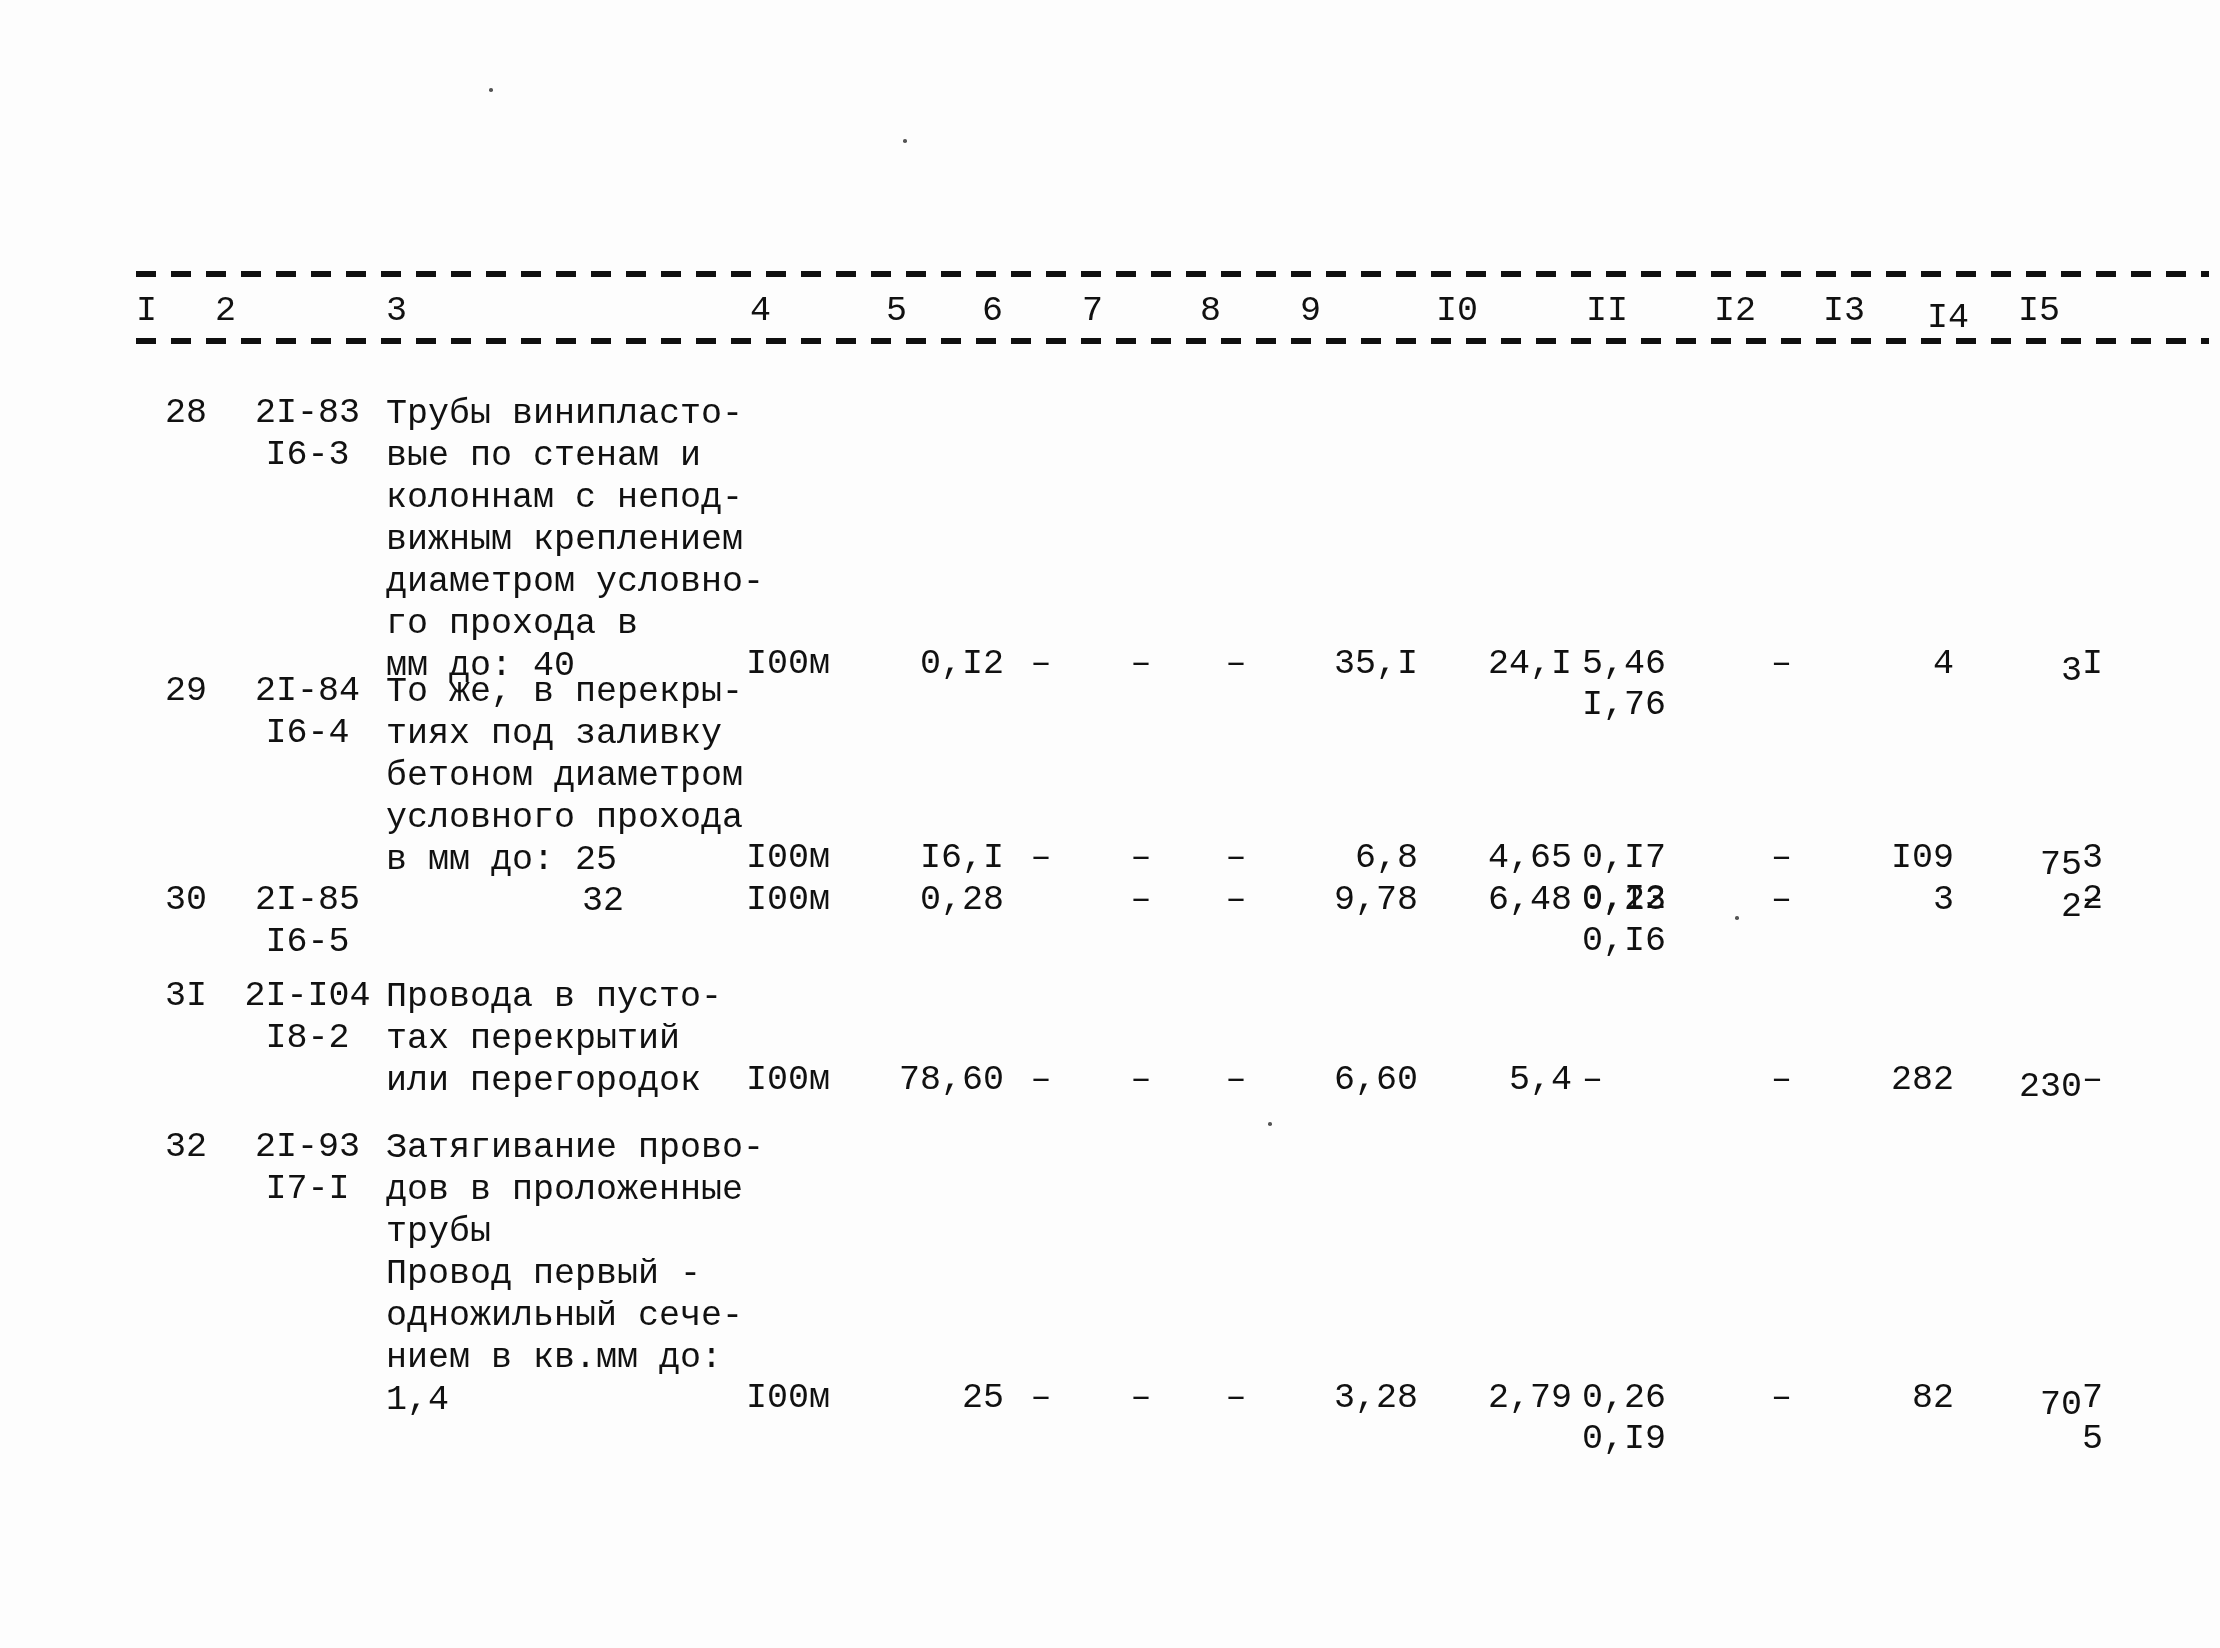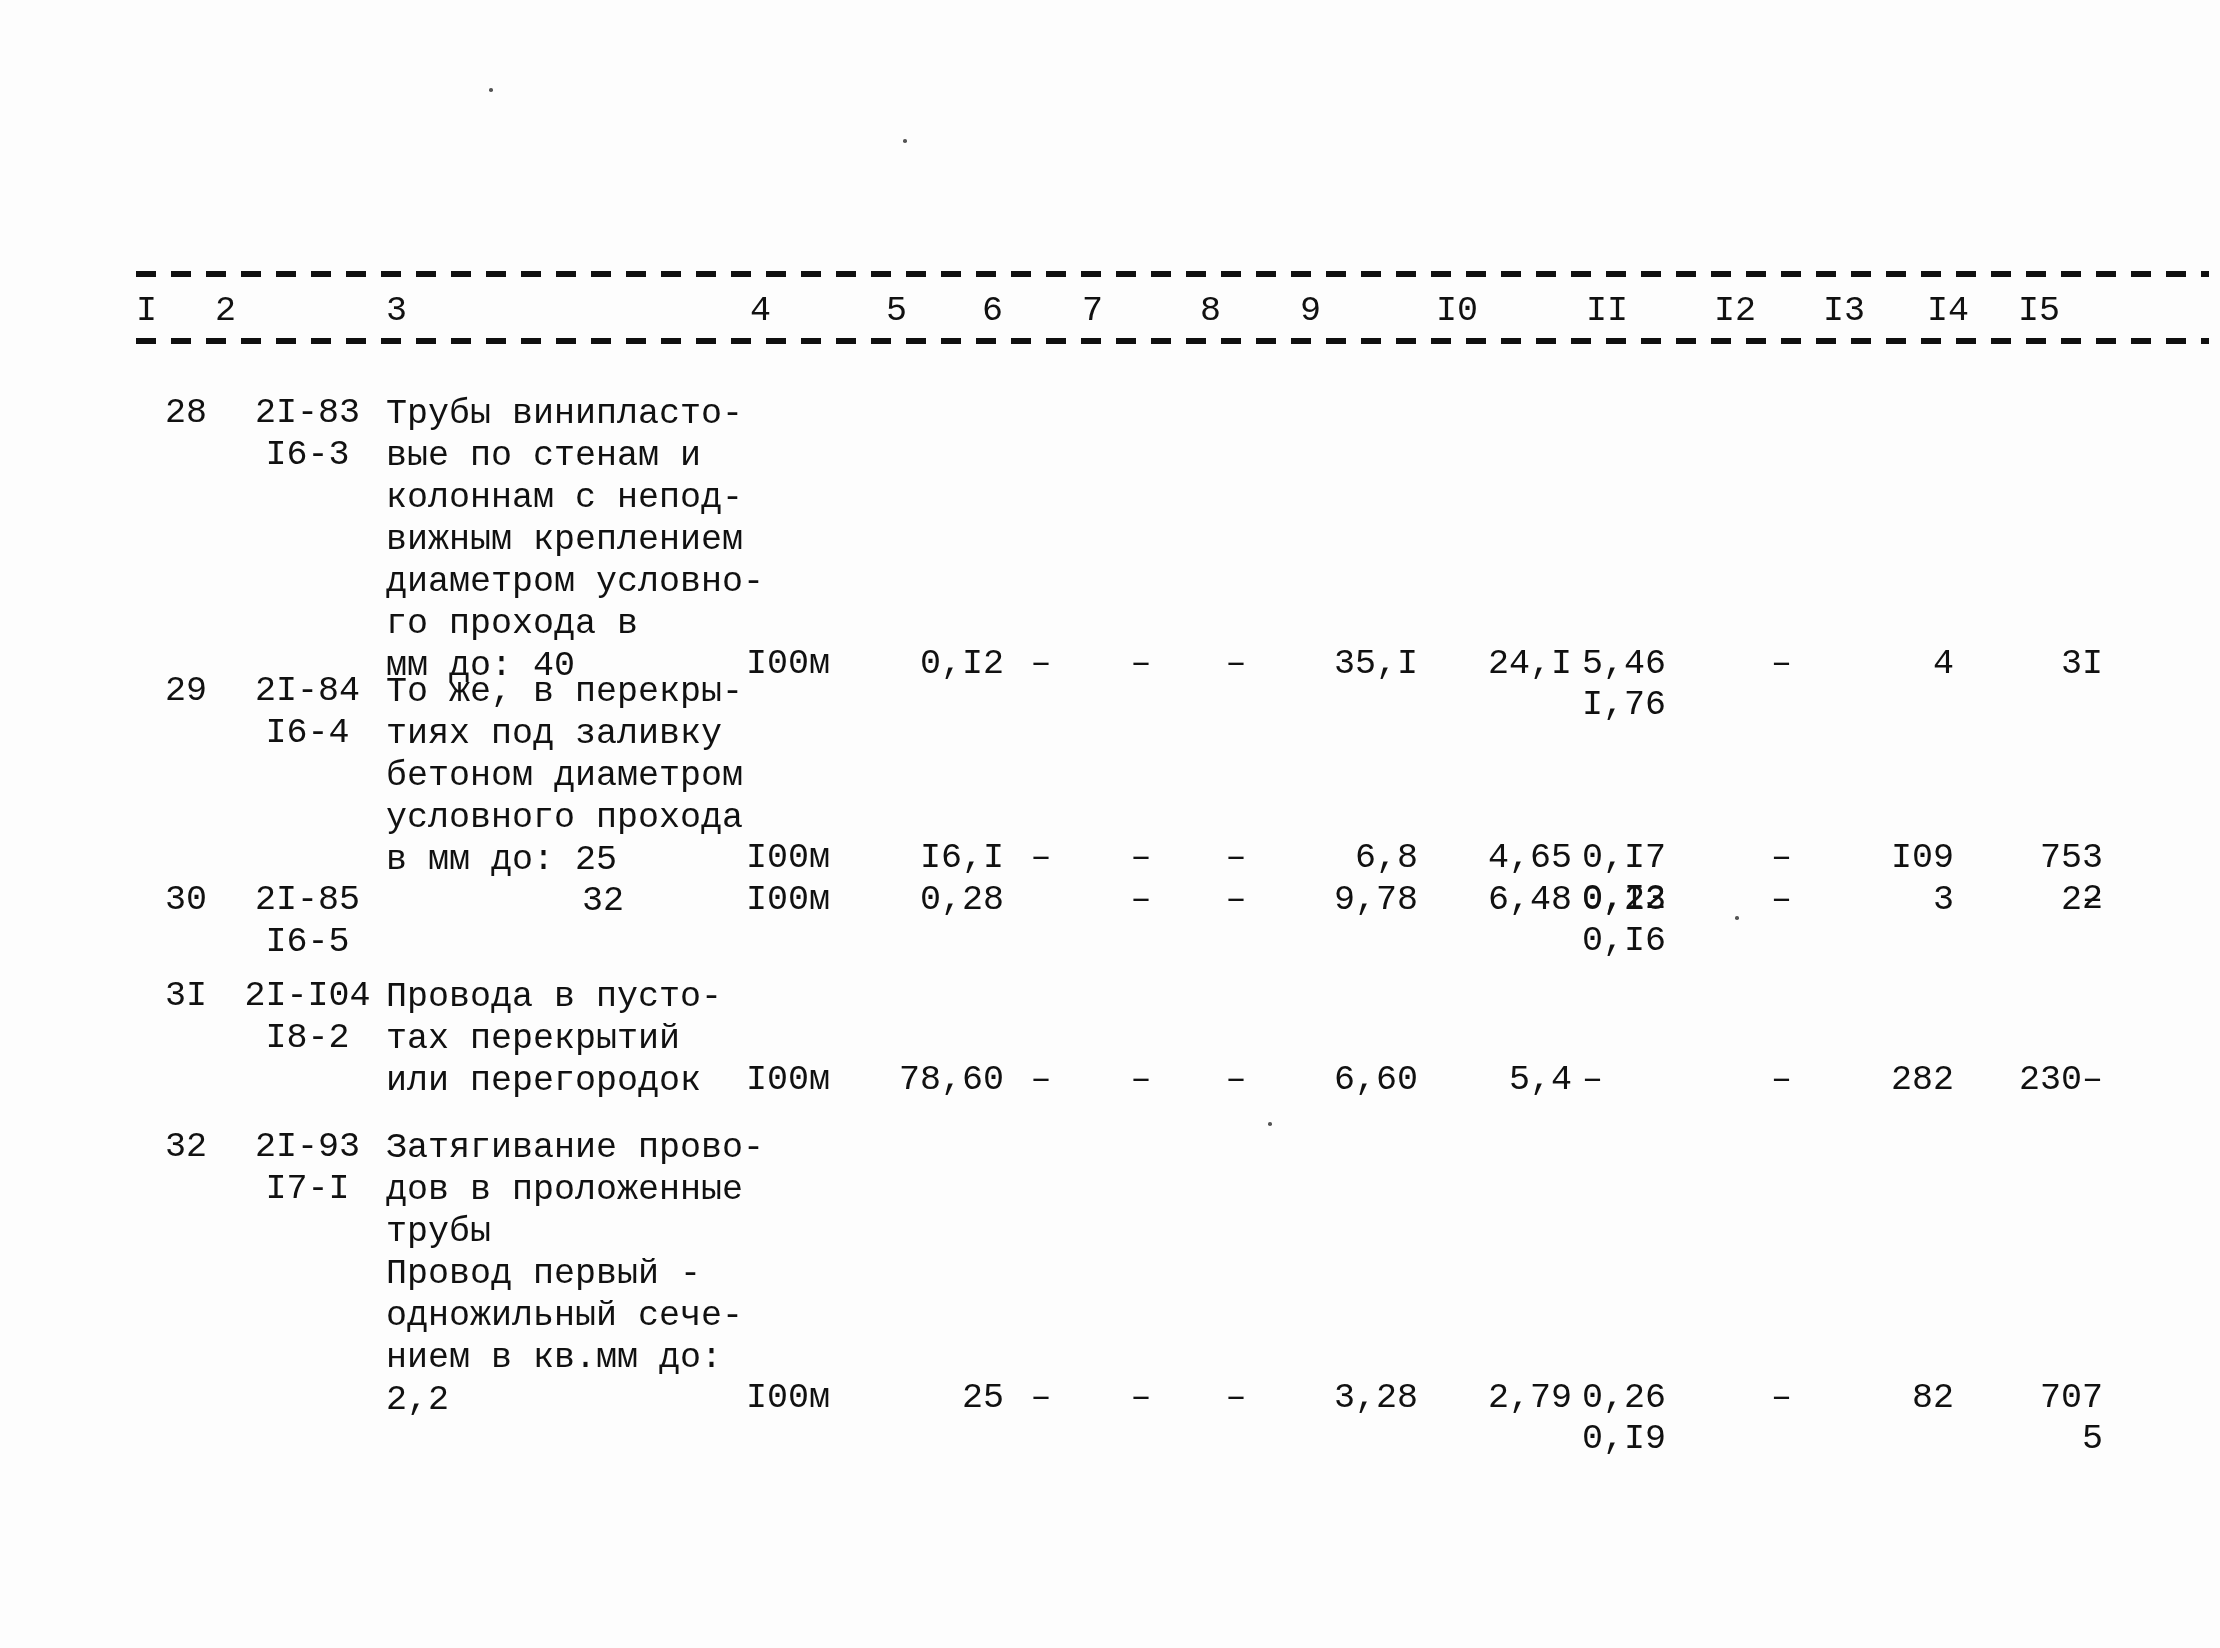--- a/index.html
+++ b/index.html
@@ -94,21 +94,21 @@
   .c4  { left: 746px;  width: 109px; text-align: left;  }
   .c5  { left: 868px;  width: 136px; text-align: right; }
   .c6  { left: 991px; width: 100px; text-align: center;}
   .c7  { left: 1091px; width: 100px; text-align: center;}
   .c8  { left: 1186px; width: 100px; text-align: center;}
   .c9  { left: 1273px; width: 145px; text-align: right; }
   .c10 { left: 1427px; width: 145px; text-align: right; }
   .c11 { left: 1582px; width: 145px; text-align: left;  }
   .c12 { left: 1727px; width: 109px; text-align: center;}
   .c13 { left: 1818px; width: 136px; text-align: right; }
-  .c14 { left: 1964px; width: 118px; text-align: right; }
+  .c14 { left: 1964px; width: 118px; text-align: right; margin-top: 7px; }
   .c15 { left: 2082px; width: 100px; text-align: left;  }
 
   
   .col-hdr .c1  { left: 136px;  width: 55px;  text-align: left; }
   .col-hdr .c2  { left: 215px;  width: 55px;  text-align: left; }
   .col-hdr .c3  { left: 386px;  width: 55px;  text-align: left; }
   .col-hdr .c4  { left: 750px;  width: 55px;  text-align: left; }
   .col-hdr .c5  { left: 886px;  width: 55px;  text-align: left; }
   .col-hdr .c6  { left: 982px; width: 55px;  text-align: left; }
   .col-hdr .c7  { left: 1082px; width: 55px;  text-align: left; }
@@ -265,21 +265,21 @@
   <div class="tr" style="top:1127px;">
     <span class="cell c1" style="top:0;">32</span>
     <span class="cell c2" style="top:0;">2I-93</span>
     <span class="cell c2" style="top:42px;">I7-I</span>
     <span class="desc" style="top:0;">Затягивание прово-
 дов в проложенные
 трубы
 Провод первый -
 одножильный сече-
 нием в кв.мм до:
-2,2</span>
+1,4</span>
     <span class="cell c4" style="top:251px;">I00м</span>
     <span class="cell c5" style="top:251px;">25</span>
     <span class="cell c6" style="top:251px;">–</span>
     <span class="cell c7" style="top:251px;">–</span>
     <span class="cell c8" style="top:251px;">–</span>
     <span class="cell c9" style="top:251px;">3,28</span>
     <span class="cell c10" style="top:251px;">2,79</span>
     <span class="cell c11" style="top:251px;">0,26</span>
     <span class="cell c11" style="top:292px;">0,I9</span>
     <span class="cell c12" style="top:251px;">–</span>

